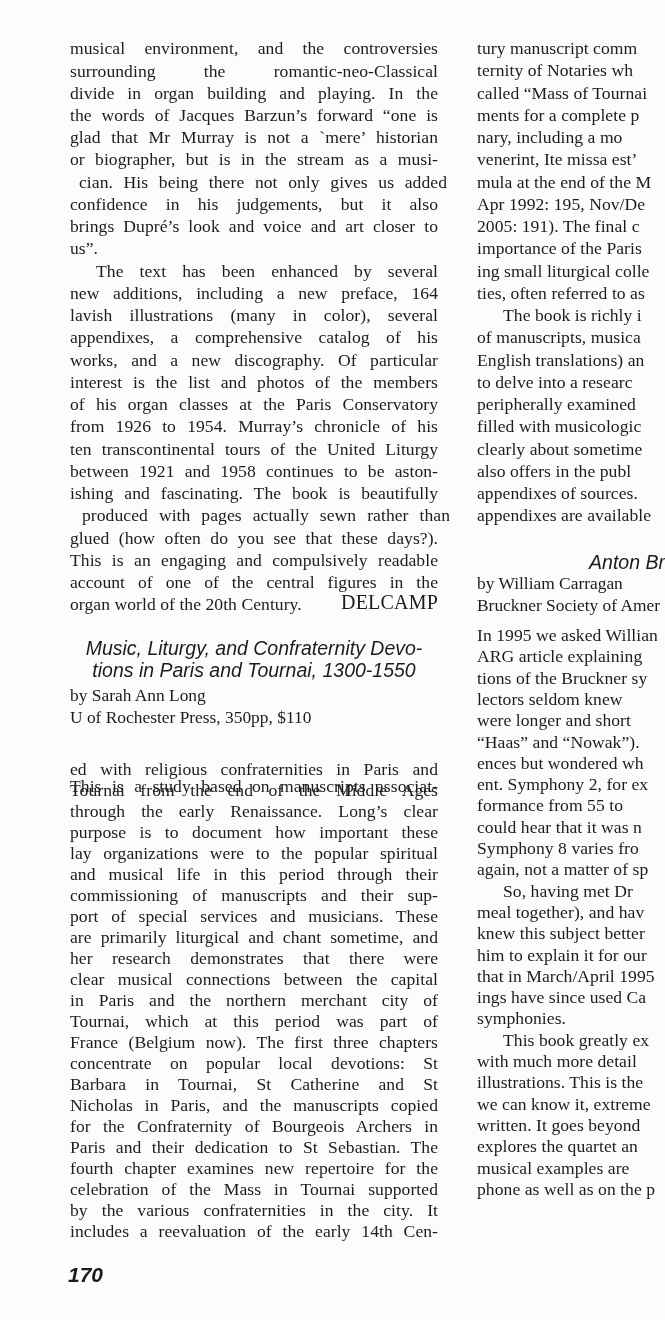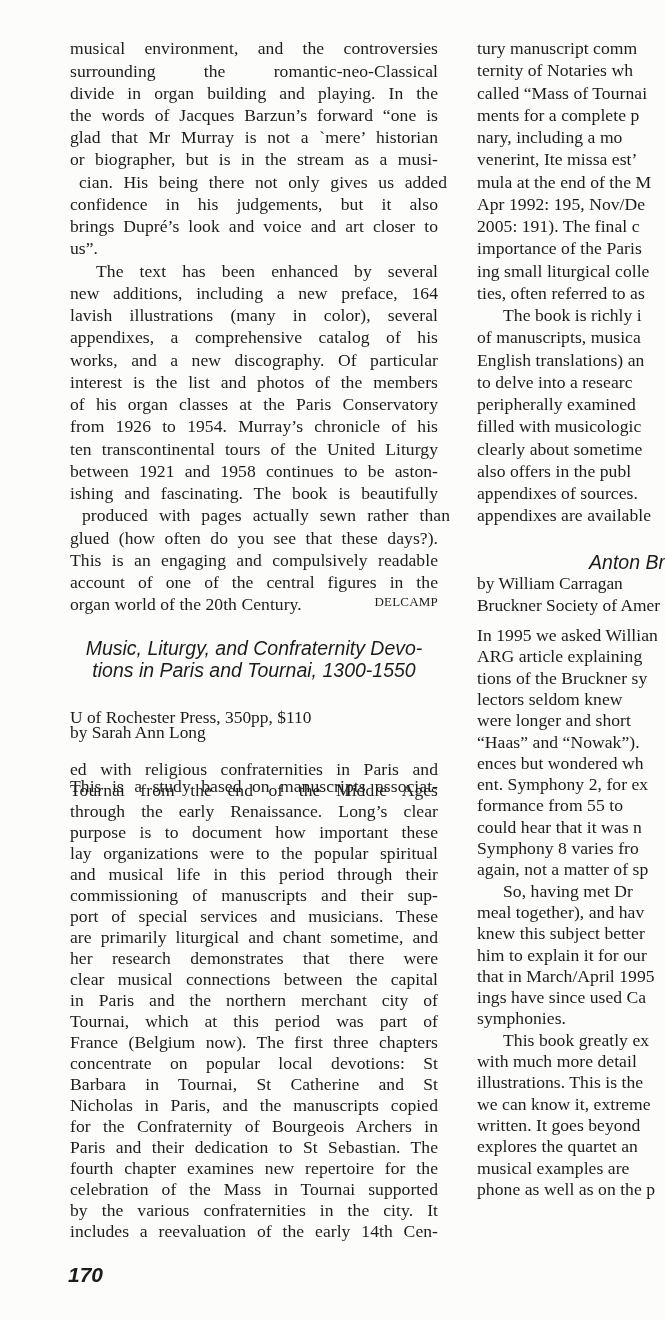--- a/index.html
+++ b/index.html
@@ -24,21 +24,21 @@
     position: absolute; left: 0; width: 100%; text-align: center;
     font-family: "Liberation Sans", "DejaVu Sans", sans-serif;
     font-style: italic; font-size: 19.5px; line-height: 22px; white-space: nowrap;
   }
   .byline {
     position: absolute; left: 0; width: 100%; white-space: nowrap;
     font-family: "Liberation Serif", "DejaVu Serif", serif; font-size: 17.4px; line-height: 20px;
   }
   .signature {
     position: absolute; right: 0; text-align: right;
-    font-family: "Liberation Serif", "DejaVu Serif", serif; font-size: 13px; line-height: 20px;
+    font-family: "Liberation Serif", "DejaVu Serif", serif; font-size: 20px; line-height: 20px;
     letter-spacing: 0.2px;
   }
   .page-number {
     position: absolute; left: 68px; top: 1263px;
     font-family: "Liberation Sans", "DejaVu Sans", sans-serif;
     font-weight: bold; font-style: italic; font-size: 21px; line-height: 24px;
   }
 </style>
 </head>
 <body>
@@ -70,21 +70,21 @@
       <div class="line" style="top: 527.5px;">glued (how often do you see that these days?).</div>
       <div class="line" style="top: 549.75px;">This is an engaging and compulsively readable</div>
       <div class="line" style="top: 572px;">account of one of the central figures in the</div>
       <div class="line last" style="top: 594.25px;">organ world of the 20th Century.</div>
     </div>
   <div class="signature" style="top:592px;">DELCAMP</div>
 
   <div>
     <div class="heading" style="top:637px;">Music, Liturgy, and Confraternity Devo-</div>
     <div class="heading" style="top:659px;">tions in Paris and Tournai, 1300-1550</div>
-    <div class="byline" style="top:685px;margin-top:37px;">by Sarah Ann Long</div>
+    <div class="byline" style="top:685px;">by Sarah Ann Long</div>
     <div class="byline" style="top:707px;">U of Rochester Press, 350pp, $110</div>
     <div id="l-review2">
         <div class="line" style="top: 776px;">This is a study based on manuscripts associat-</div>
         <div class="line" style="top: 759px;">ed with religious confraternities in Paris and</div>
         <div class="line" style="top: 780px;">Tournai from the end of the Middle Ages</div>
         <div class="line" style="top: 801px;">through the early Renaissance. Long’s clear</div>
         <div class="line" style="top: 822px;">purpose is to document how important these</div>
         <div class="line" style="top: 843px;">lay organizations were to the popular spiritual</div>
         <div class="line" style="top: 864px;">and musical life in this period through their</div>
         <div class="line" style="top: 885px;">commissioning of manuscripts and their sup-</div>

